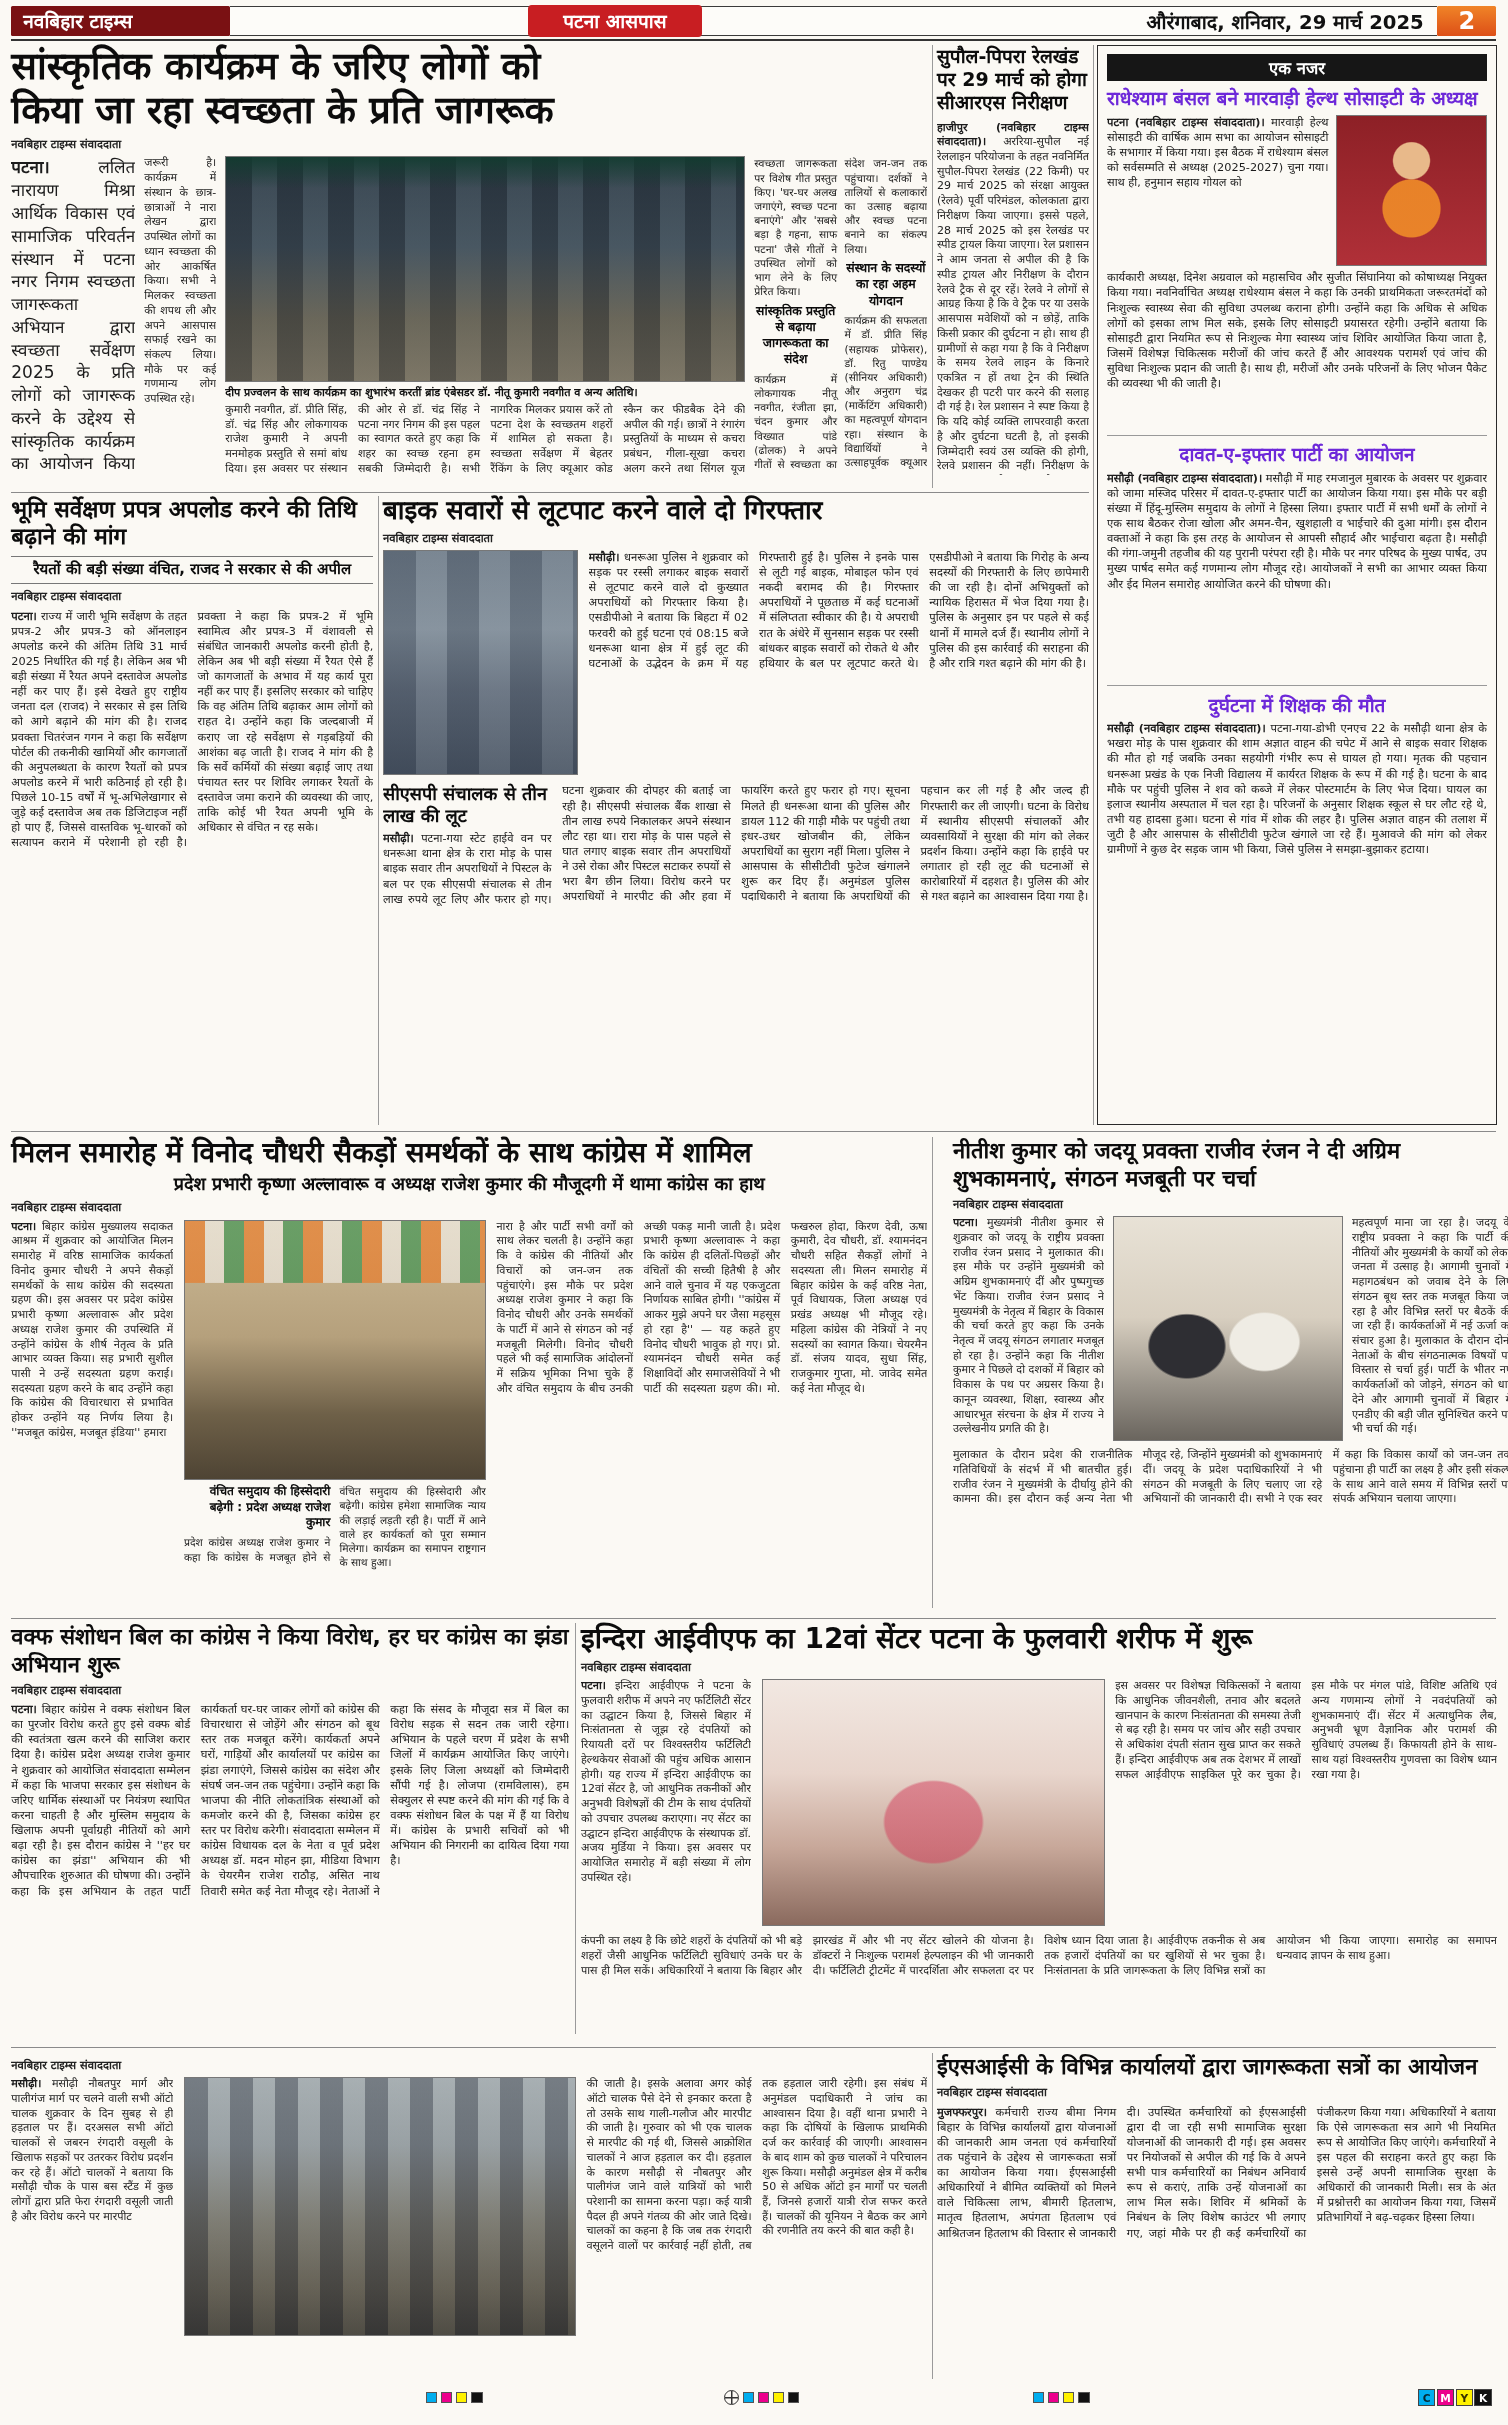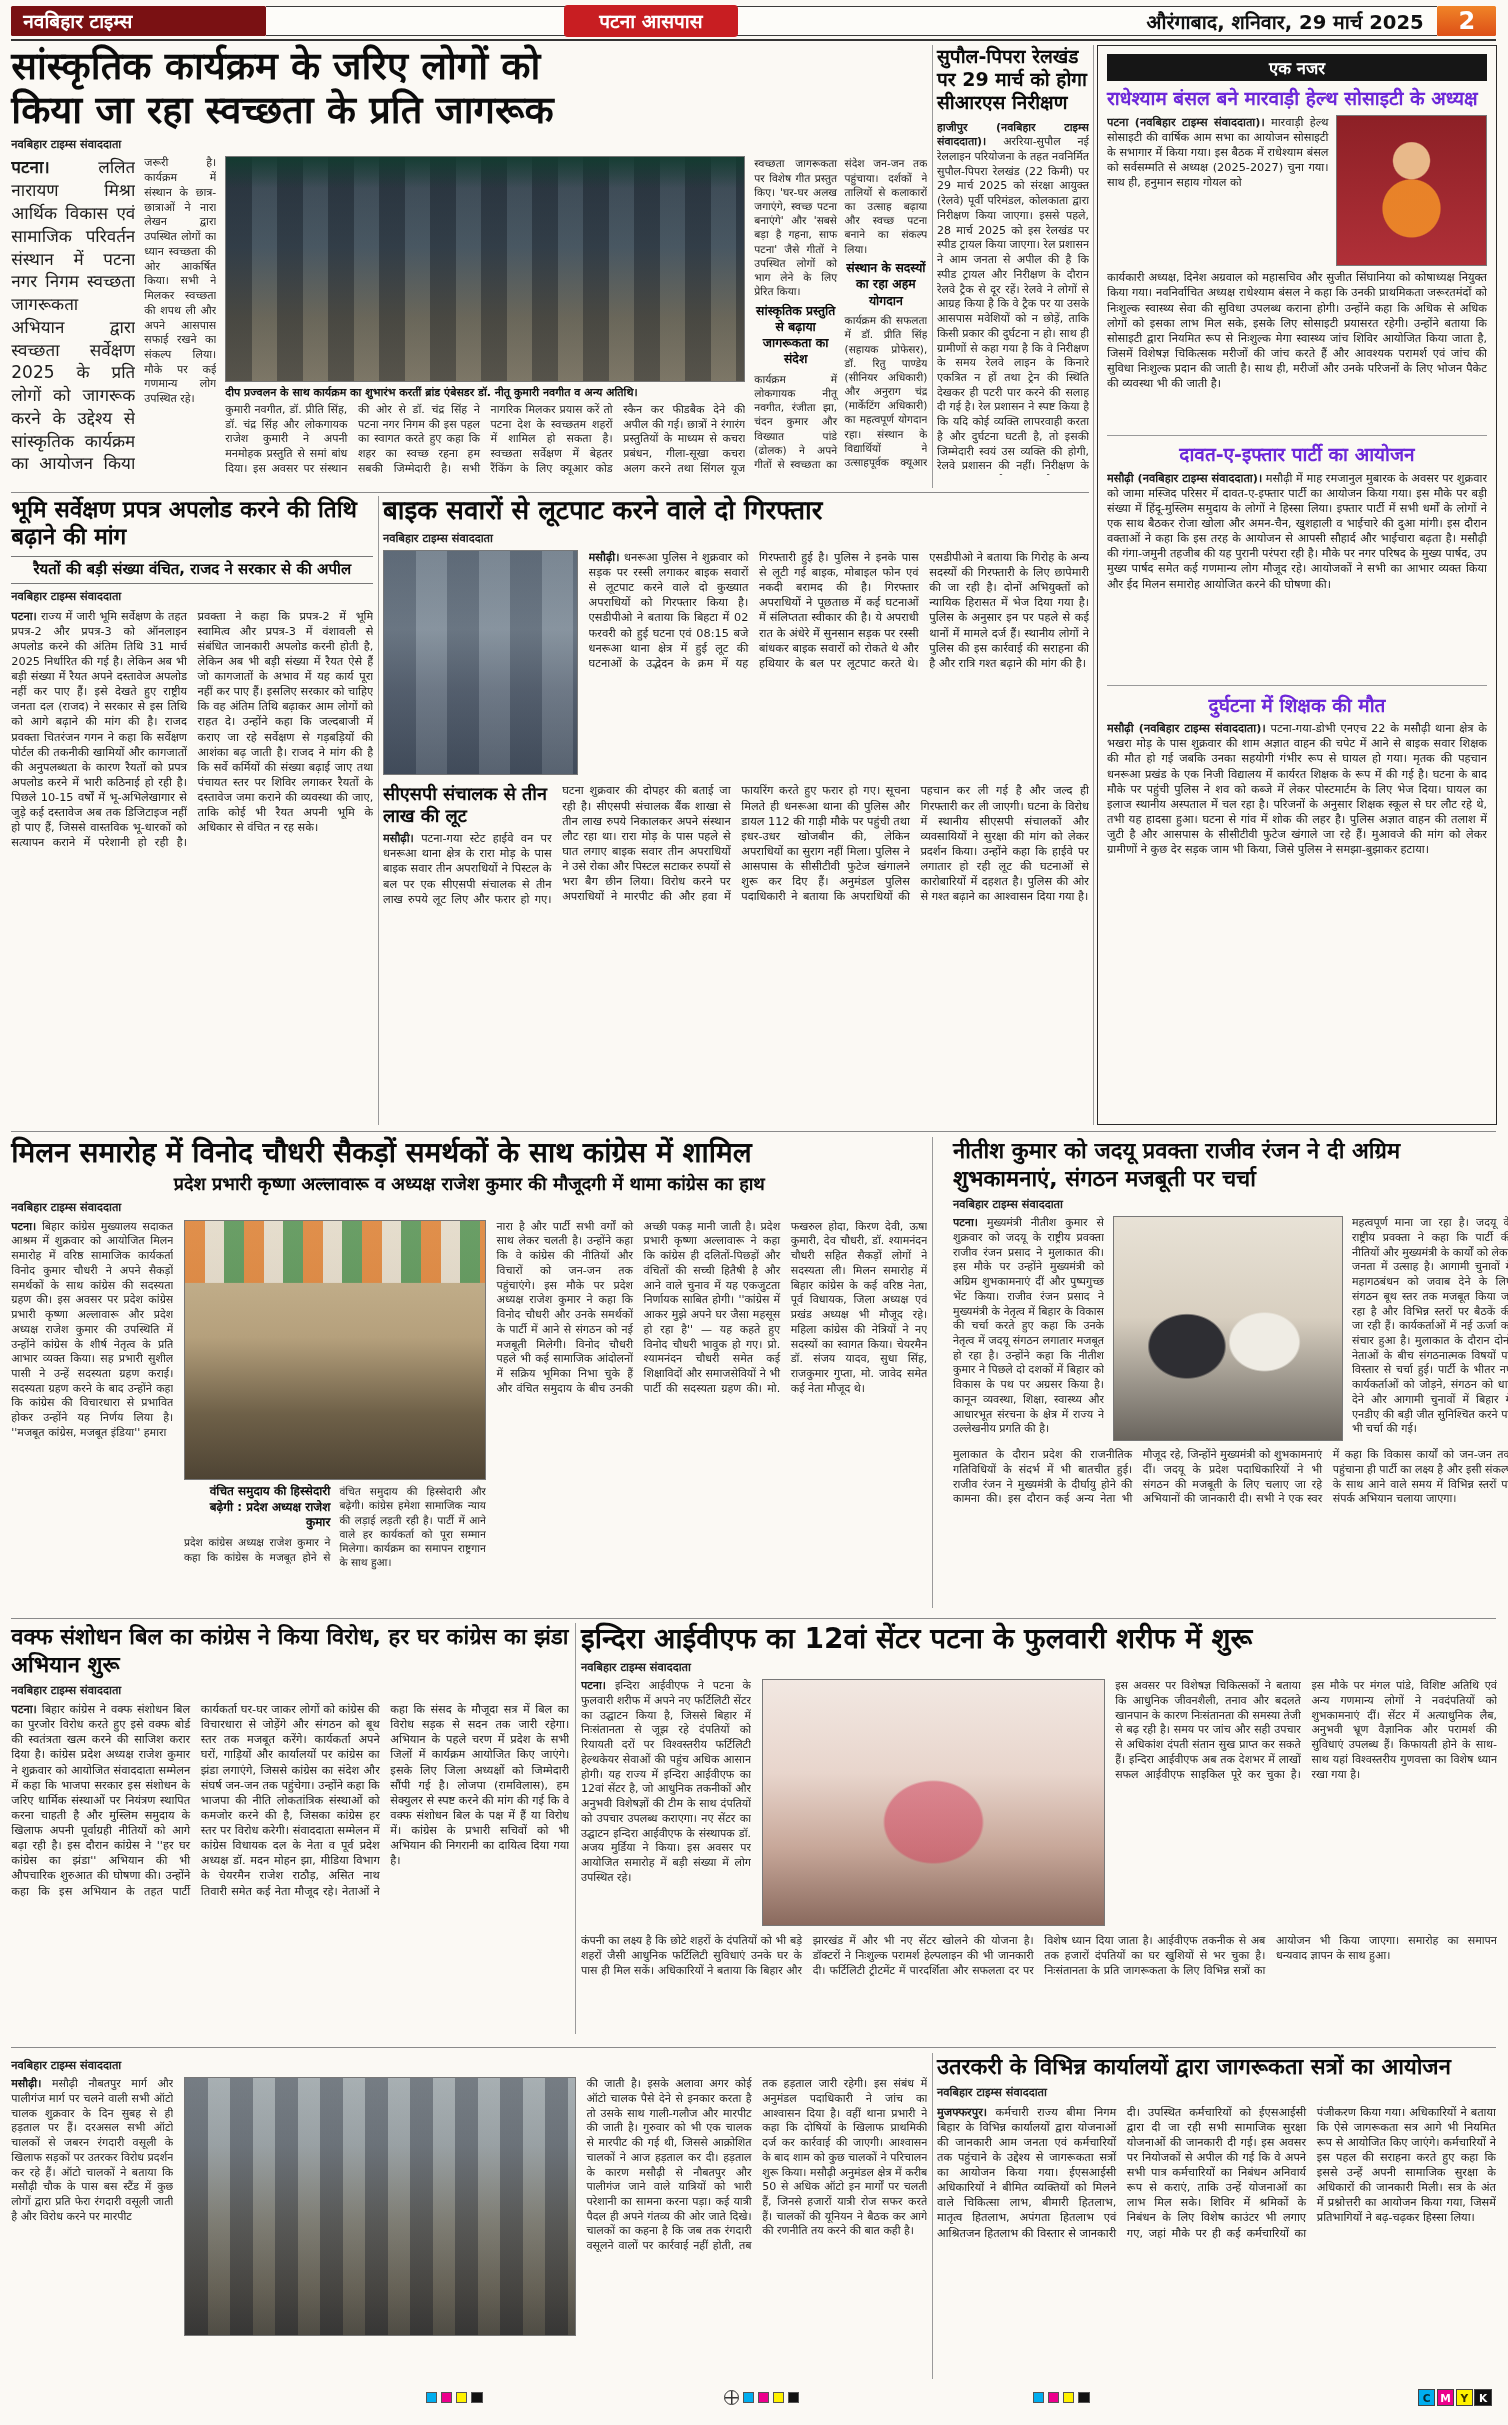--- a/index.html
+++ b/index.html
@@ -15,21 +15,21 @@
   .cols3{column-count:3;column-gap:10.6px;}
   .cols4{column-count:4;column-gap:10.6px;}
   .clip{overflow:hidden;}
   .photo{border:0.8px solid #777;}
   .caption{font-weight:700;font-size:11px;line-height:1.25;margin-top:3.8px;color:#101010;}
   .subhead{font-weight:800;font-size:13.6px;line-height:1.3;margin:4.5px 0;color:#0c0c0c;text-align:center;}
   .vr{position:absolute;width:0.8px;background:#9a9a9a;}
   .hrule{position:absolute;height:0.8px;background:#8a8a8a;}
   
   .masthead{position:absolute;left:11.3px;top:6px;width:1485px;height:30px;display:flex;}
-  .mast-left{width:255px;background:#7a1113;color:#fff;font-size:19px;font-weight:800;
+  .mast-left{width:219px;background:#7a1113;color:#fff;font-size:19px;font-weight:800;
              display:flex;align-items:center;padding-left:12px;border-radius:1.5px;}
   .mast-mid{flex:1;border-top:1.5px solid #3a3a3a;border-bottom:1.5px solid #3a3a3a;background:#fdfcf9;
             display:flex;align-items:center;position:relative;}
   .badge{position:absolute;left:298px;top:-2.3px;bottom:-2.3px;background:#c81e22;color:#fff;font-weight:800;
          font-size:19px;display:flex;align-items:center;padding:0 35px;border-radius:3.8px;}
   .mast-date{margin-left:auto;font-weight:800;font-size:19.6px;padding-right:13.6px;color:#111;}
   .pagenum{width:59px;background:linear-gradient(180deg,#f08427,#dd4f17);color:#fff;font-weight:800;
            font-size:24px;display:flex;align-items:center;justify-content:center;border-radius:1.5px;}
   
   .eknajar{border:1.5px solid #2a2a2a;padding:7.5px 9px;background:#fbf9f4;}
@@ -239,21 +239,21 @@
       <div class="body clip" style="width:162px;font-size:11px;">
         <span class="dl">मसौढ़ी।</span>
         <span>मसौढ़ी नौबतपुर मार्ग और पालीगंज मार्ग पर चलने वाली सभी ऑटो चालक शुक्रवार के दिन सुबह से ही हड़ताल पर हैं। दरअसल सभी ऑटो चालकों से जबरन रंगदारी वसूली के खिलाफ सड़कों पर उतरकर विरोध प्रदर्शन कर रहे हैं। ऑटो चालकों ने बताया कि मसौढ़ी चौक के पास बस स्टैंड में कुछ लोगों द्वारा प्रति फेरा रंगदारी वसूली जाती है और विरोध करने पर मारपीट</span>
       </div>
       <div class="photo ph-crowd" style="width:392px;height:259px;"></div>
       <div class="body clip cols2" style="flex:1;font-size:11px;">की जाती है। इसके अलावा अगर कोई ऑटो चालक पैसे देने से इनकार करता है तो उसके साथ गाली-गलौज और मारपीट की जाती है। गुरुवार को भी एक चालक से मारपीट की गई थी, जिससे आक्रोशित चालकों ने आज हड़ताल कर दी। हड़ताल के कारण मसौढ़ी से नौबतपुर और पालीगंज जाने वाले यात्रियों को भारी परेशानी का सामना करना पड़ा। कई यात्री पैदल ही अपने गंतव्य की ओर जाते दिखे। चालकों का कहना है कि जब तक रंगदारी वसूलने वालों पर कार्रवाई नहीं होती, तब तक हड़ताल जारी रहेगी। इस संबंध में अनुमंडल पदाधिकारी ने जांच का आश्वासन दिया है। वहीं थाना प्रभारी ने कहा कि दोषियों के खिलाफ प्राथमिकी दर्ज कर कार्रवाई की जाएगी। आश्वासन के बाद शाम को कुछ चालकों ने परिचालन शुरू किया। मसौढ़ी अनुमंडल क्षेत्र में करीब 50 से अधिक ऑटो इन मार्गों पर चलती हैं, जिनसे हजारों यात्री रोज सफर करते हैं। चालकों की यूनियन ने बैठक कर आगे की रणनीति तय करने की बात कही है।</div>
     </div>
   </div>
 
   <div class="abs" style="left:937px;top:2053px;width:559px;height:326px;">
-    <div class="hl" style="font-size:22px;line-height:1.25;margin-bottom:3px;">उतरकरी के विभिन्न कार्यालयों द्वारा जागरूकता सत्रों का आयोजन</div>
+    <div class="hl" style="font-size:22px;line-height:1.25;margin-bottom:3px;">ईएसआईसी के विभिन्न कार्यालयों द्वारा जागरूकता सत्रों का आयोजन</div>
     <div class="byline">नवबिहार टाइम्स संवाददाता</div>
     <div class="body clip cols3" style="height:241px;">
       <span class="dl">मुजफ्फरपुर।</span>
       <span>कर्मचारी राज्य बीमा निगम बिहार के विभिन्न कार्यालयों द्वारा योजनाओं की जानकारी आम जनता एवं कर्मचारियों तक पहुंचाने के उद्देश्य से जागरूकता सत्रों का आयोजन किया गया। ईएसआईसी अधिकारियों ने बीमित व्यक्तियों को मिलने वाले चिकित्सा लाभ, बीमारी हितलाभ, मातृत्व हितलाभ, अपंगता हितलाभ एवं आश्रितजन हितलाभ की विस्तार से जानकारी दी। उपस्थित कर्मचारियों को ईएसआईसी द्वारा दी जा रही सभी सामाजिक सुरक्षा योजनाओं की जानकारी दी गई। इस अवसर पर नियोजकों से अपील की गई कि वे अपने सभी पात्र कर्मचारियों का निबंधन अनिवार्य रूप से कराएं, ताकि उन्हें योजनाओं का लाभ मिल सके। शिविर में श्रमिकों के निबंधन के लिए विशेष काउंटर भी लगाए गए, जहां मौके पर ही कई कर्मचारियों का पंजीकरण किया गया। अधिकारियों ने बताया कि ऐसे जागरूकता सत्र आगे भी नियमित रूप से आयोजित किए जाएंगे। कर्मचारियों ने इस पहल की सराहना करते हुए कहा कि इससे उन्हें अपनी सामाजिक सुरक्षा के अधिकारों की जानकारी मिली। सत्र के अंत में प्रश्नोत्तरी का आयोजन किया गया, जिसमें प्रतिभागियों ने बढ़-चढ़कर हिस्सा लिया।</span>
     </div>
   </div>
 
   <div class="vr" style="left:932px;top:45px;height:443px;"></div>
   <div class="vr" style="left:1093px;top:45px;height:1080px;"></div>
   <div class="vr" style="left:378px;top:496px;height:629px;"></div>

